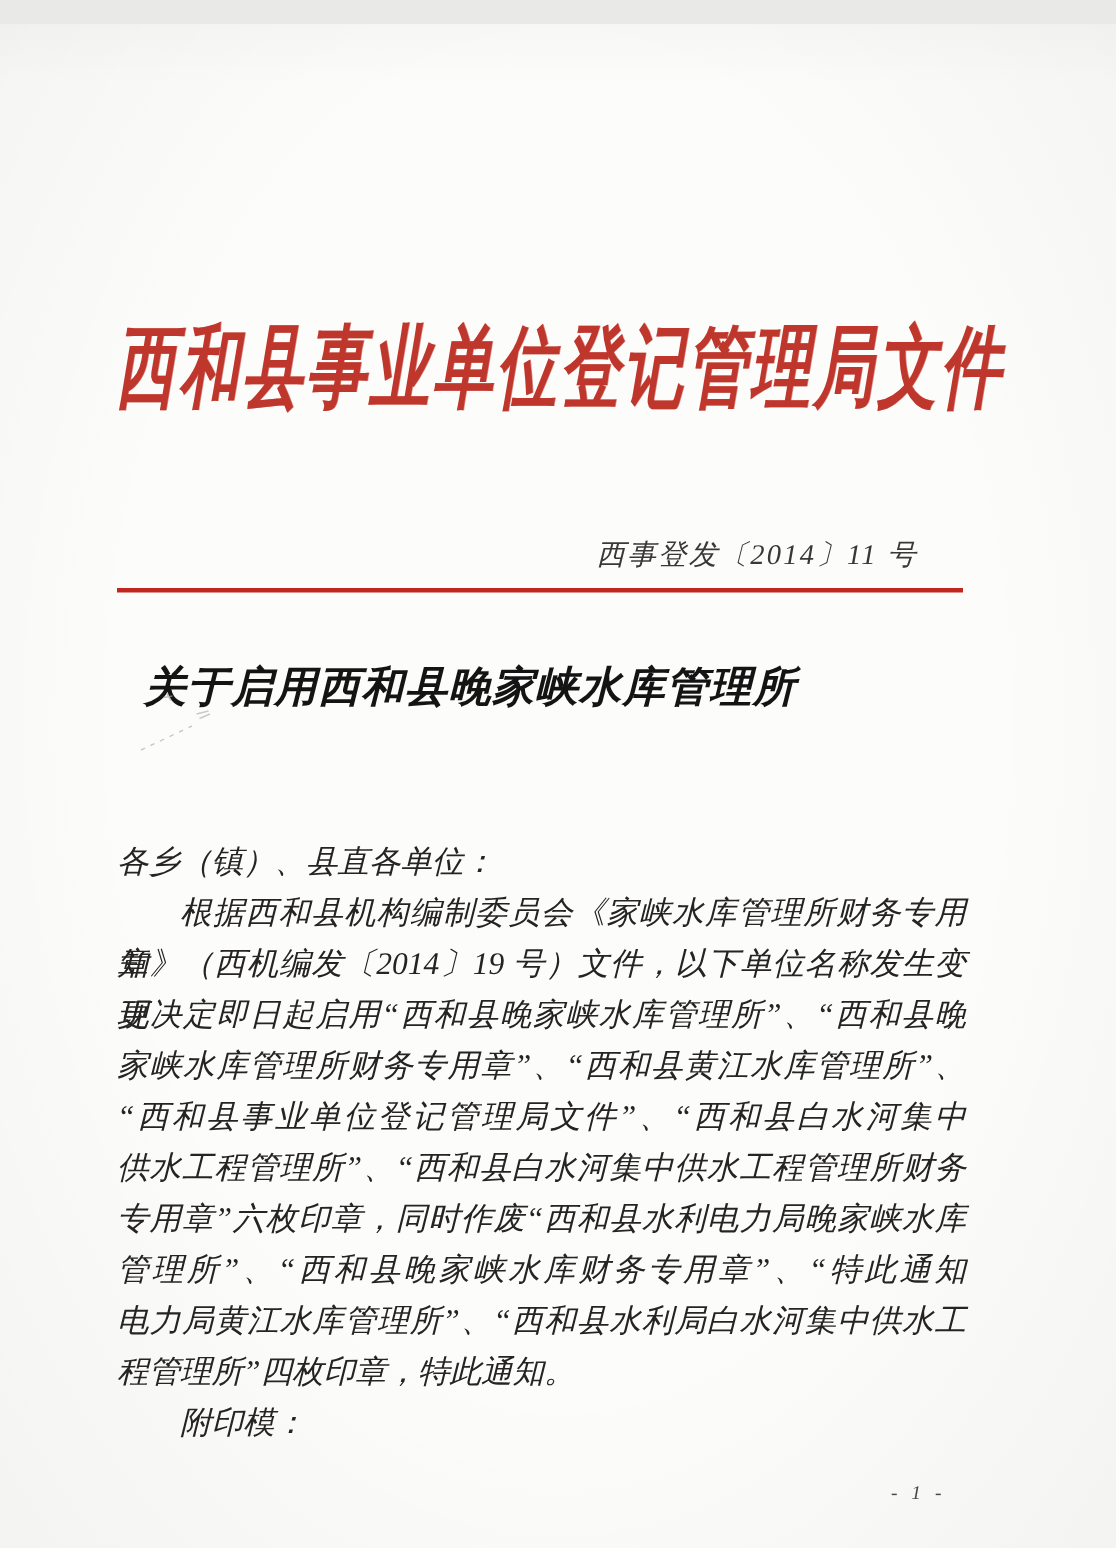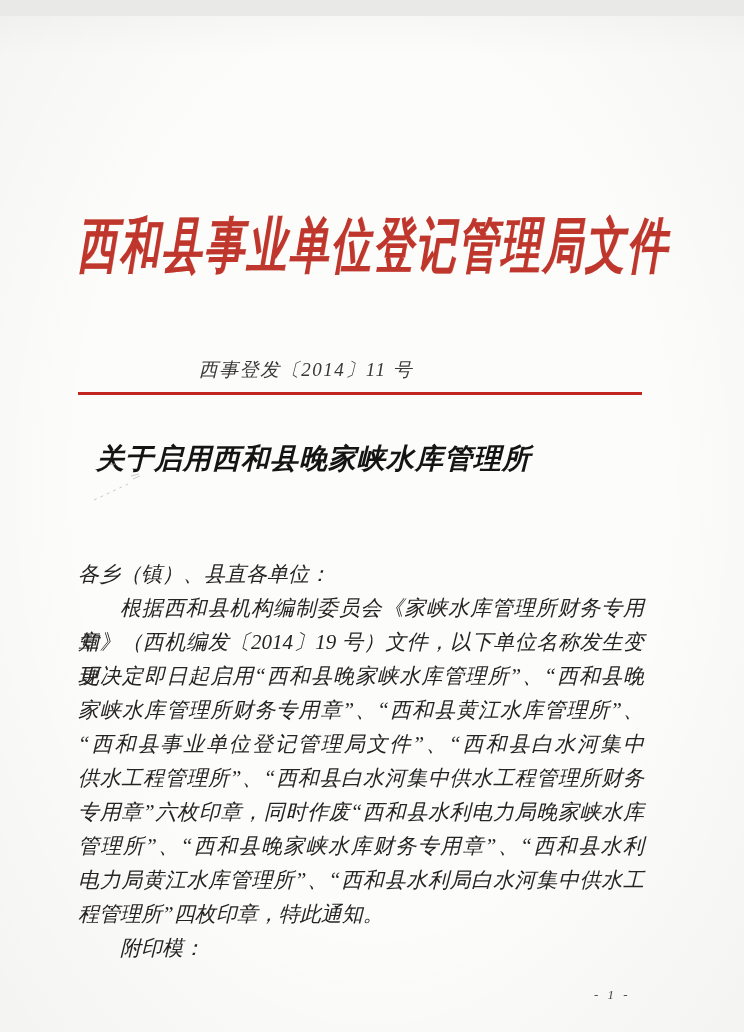--- a/index.html
+++ b/index.html
@@ -37,21 +37,21 @@
     transform-origin: 50% 0;
     text-shadow: 0.5px 0 0 rgba(191,55,44,0.55);
   }
 
   
   .doc-number {
     position: absolute;
     top: 341px;
     left: 0;
     width: 612px;
-    text-align: center;
+    text-align: right;
     font-size: 19px;
     letter-spacing: 1.5px;
     color: #3a3835;
   }
 
   
   .red-rule {
     position: absolute;
     left: 78px;
     top: 376px;
@@ -139,21 +139,21 @@
 
   <div class="doc-body">
     <div class="bline">各乡（镇）、县直各单位：</div>
     <div class="bline indent fill">根据西和县机构编制委员会《家峡水库管理所财务专用章</div>
     <div class="bline fill">知》（西机编发〔2014〕19 号）文件，以下单位名称发生变更，</div>
     <div class="bline fill">现决定即日起启用“西和县晚家峡水库管理所”、“西和县晚</div>
     <div class="bline fill">家峡水库管理所财务专用章”、“西和县黄江水库管理所”、</div>
     <div class="bline fill">“西和县事业单位登记管理局文件”、“西和县白水河集中</div>
     <div class="bline fill">供水工程管理所”、“西和县白水河集中供水工程管理所财务</div>
     <div class="bline fill">专用章”六枚印章，同时作废“西和县水利电力局晚家峡水库</div>
-    <div class="bline fill">管理所”、“西和县晚家峡水库财务专用章”、“西和县水利</div>
+    <div class="bline fill">管理所”、“西和县晚家峡水库财务专用章”、“特此通知</div>
     <div class="bline fill">电力局黄江水库管理所”、“西和县水利局白水河集中供水工</div>
     <div class="bline">程管理所”四枚印章，特此通知。</div>
     <div class="bline indent">附印模：</div>
   </div>
 
   <div class="page-number">- 1 -</div>
 
 </div>
 
 </body></html>

